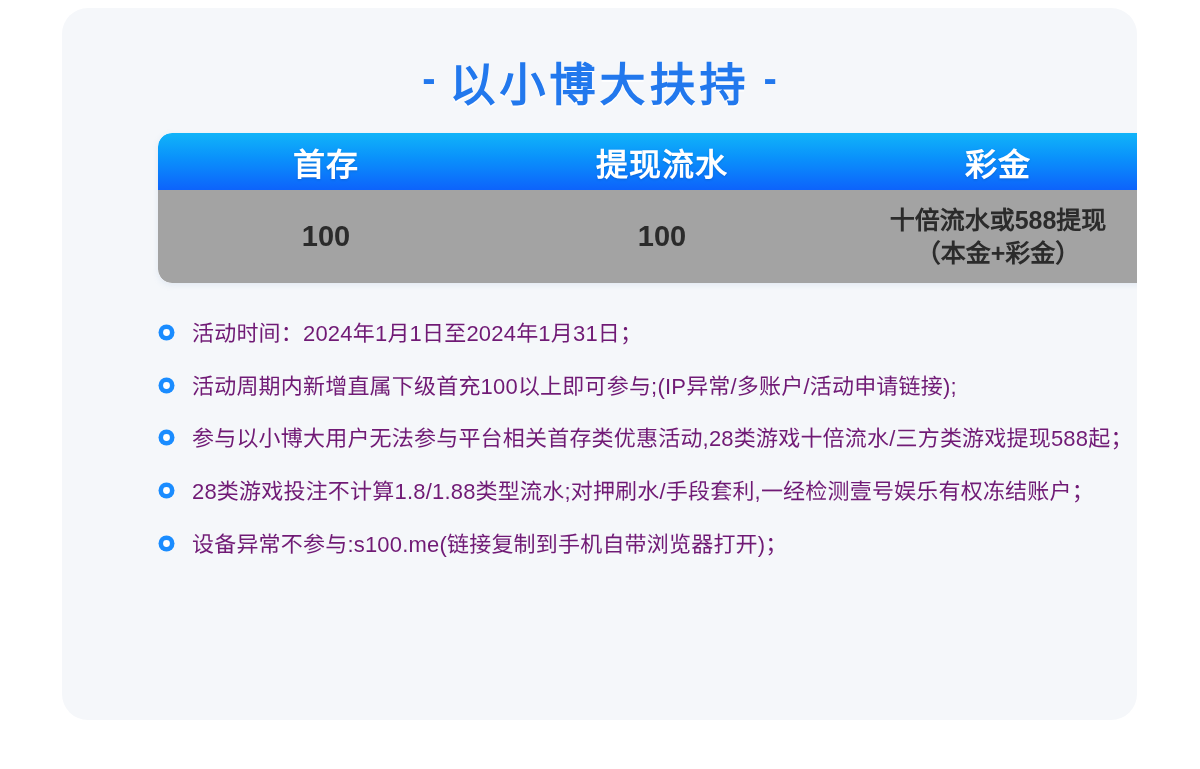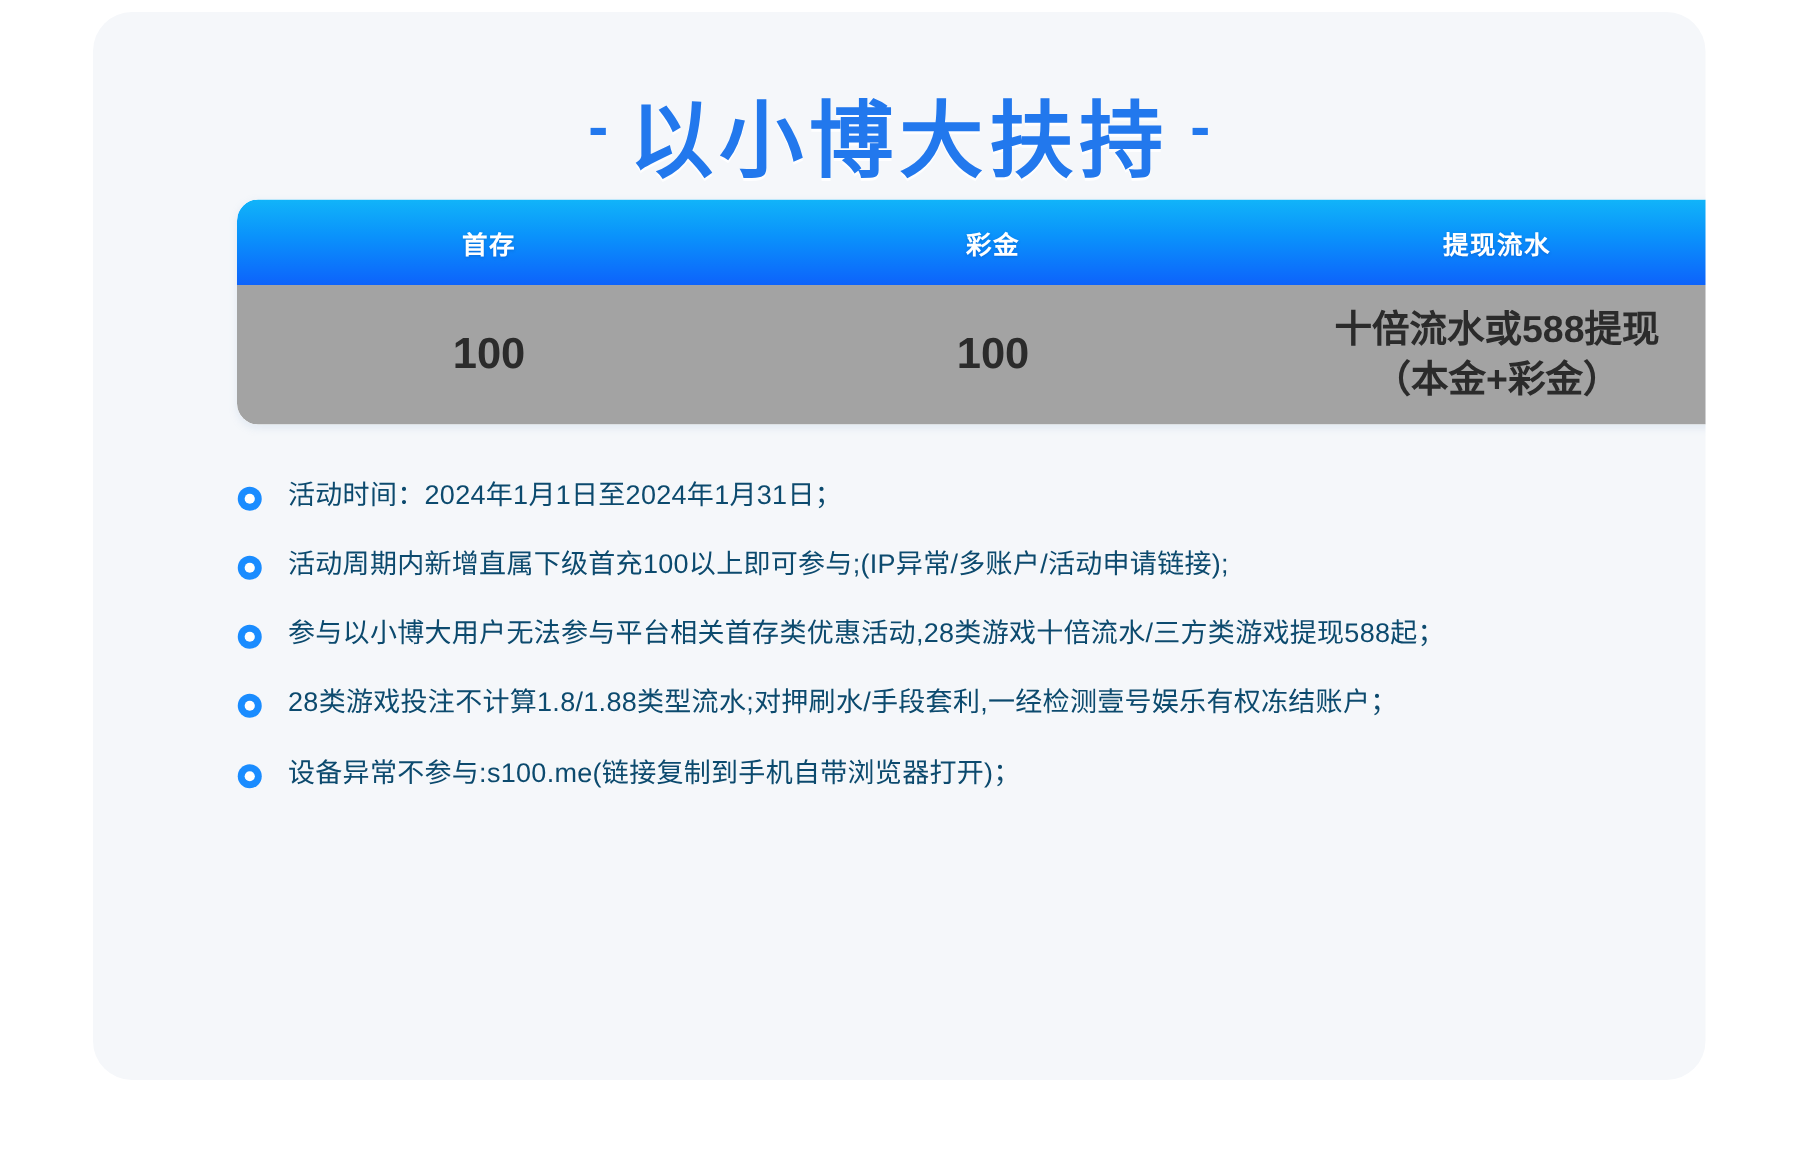--- a/index.html
+++ b/index.html
@@ -76,21 +76,21 @@
     font-weight: 700;
     letter-spacing: 0;
     margin: 0 14px;
     position: relative;
     top: -3px;
   }
   .title-text {
     display: inline-block;
     vertical-align: middle;
     color: #2278ed;
-    font-size: 56px;
+    font-size: 46px;
     font-weight: 700;
     letter-spacing: 4px;
     text-shadow: 0 2px 0 rgba(255,255,255,0.85);
   }
 
   
   .table {
     position: absolute;
     left: 96px;
     top: 125px;
@@ -106,21 +106,21 @@
     height: 57px;
     background: linear-gradient(180deg, #11b4f9 0%, #0a93fb 42%, #0d63fb 100%);
     border-radius: 14px 14px 0 0;
   }
   .th {
     flex: 1 1 0;
     display: flex;
     align-items: center;
     justify-content: center;
     color: #ffffff;
-    font-size: 17px;
+    font-size: 32px;
     font-weight: 700;
     letter-spacing: 1px;
     text-shadow: 0 1px 2px rgba(10,60,140,0.30);
   }
   .tbody {
     display: flex;
     min-height: 93px;
     background: #a3a3a3;
     border-radius: 0 0 14px 14px;
   }
@@ -158,44 +158,44 @@
   .bullet {
     flex: 0 0 auto;
     width: 17px;
     height: 17px;
     margin-top: 8px;
     margin-right: 17px;
   }
   .bullet svg { display: block; }
   .note-text {
     flex: 1 1 auto;
-    color: #0c4a6e;
-    font-size: 18px;
+    color: #701a75;
+    font-size: 22px;
     line-height: 1.62;
     letter-spacing: 0.2px;
   }
 </style>
 </head>
 <body>
 
 <div class="frame-outer"></div>
 <div class="frame-mid"></div>
 <div class="frame-white"></div>
 
 <div class="card">
 
   <div class="title-row">
     <span class="title-dash">-</span><span class="title-text">以小博大扶持</span><span class="title-dash">-</span>
   </div>
 
   <div class="table">
     <div class="thead">
       <div class="th">首存</div>
+      <div class="th">提现流水</div>
       <div class="th">彩金</div>
-      <div class="th">提现流水</div>
     </div>
     <div class="tbody">
       <div class="td">100</div>
       <div class="td">100</div>
       <div class="td td-wide">
         <div>
           <span class="l1">十倍流水或588提现</span>
           <span class="l2">（本金+彩金）</span>
         </div>
       </div>

